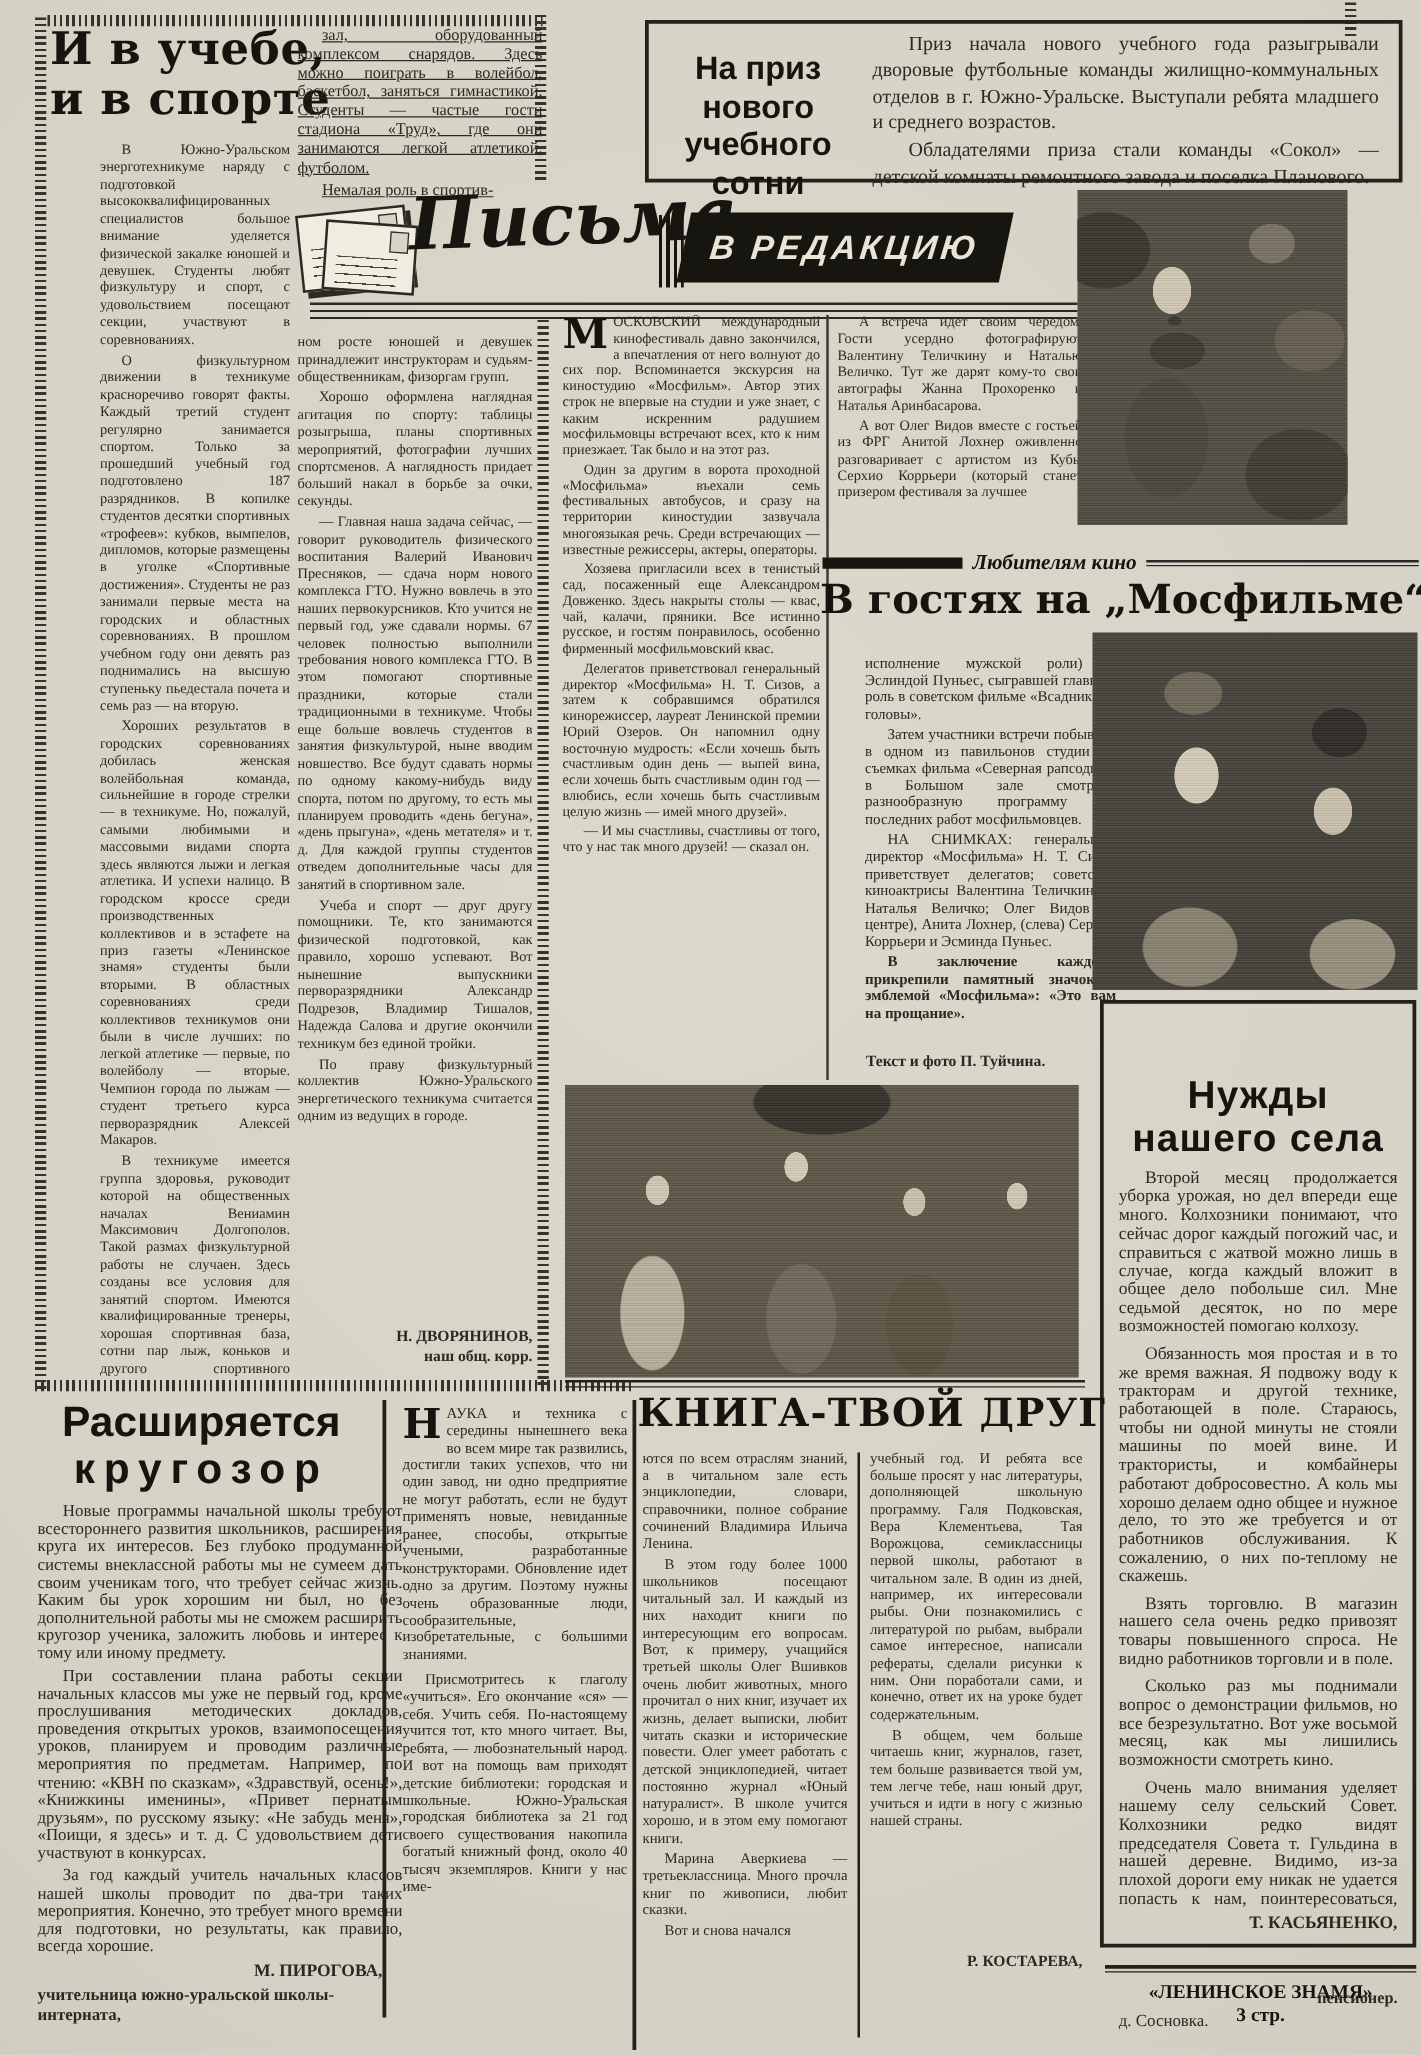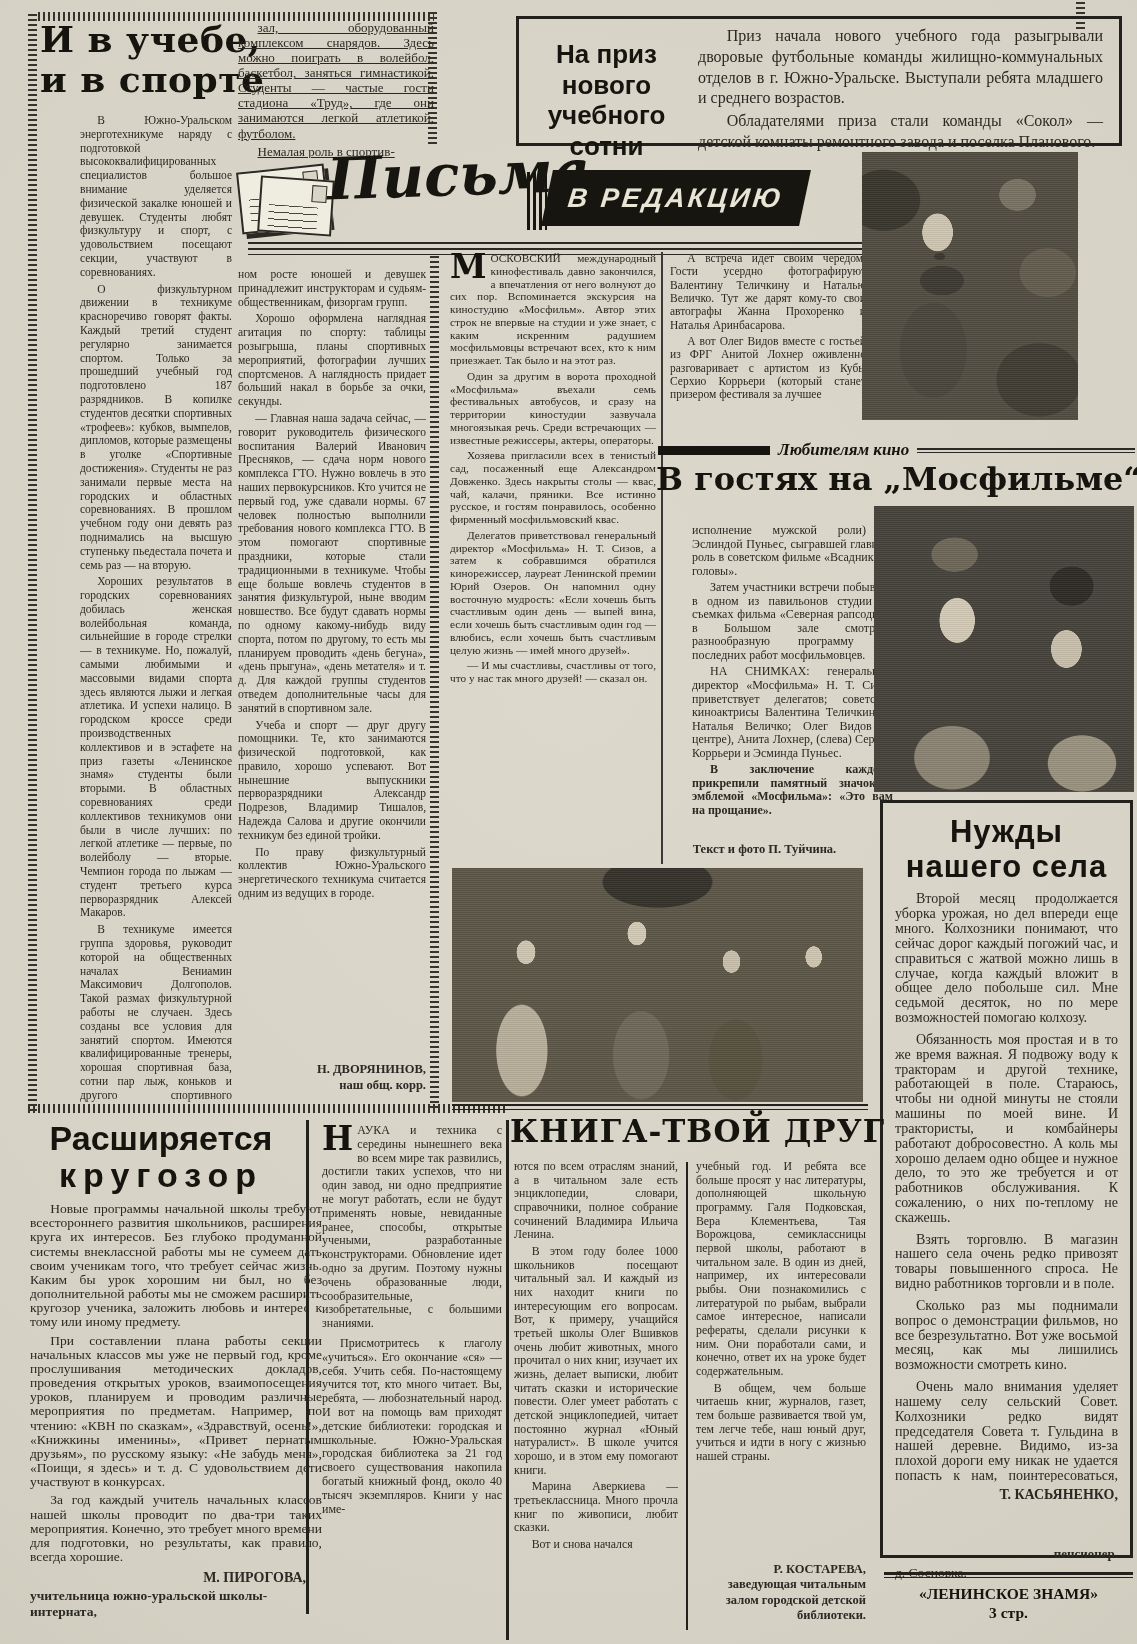--- a/index.html
+++ b/index.html
@@ -15,21 +15,21 @@
   .dropcap .para:first-child { text-indent:0; }
   .dropcap .para:first-child::first-letter { float:left; font:bold 33px/27px "DejaVu Serif", serif; margin:1px 4px 0 0; color:#15130e; }
 
   
   .dash-v { width:9px; background:repeating-linear-gradient(to bottom,#35332c 0 2px, rgba(0,0,0,0) 2px 5px); }
   .dash-h { height:9px; background:repeating-linear-gradient(to right,#35332c 0 2px, rgba(0,0,0,0) 2px 5px); }
 
   
   .sport-hl { left:40px; top:20px; width:272px; font:bold 36px/1.1 "DejaVu Serif", serif; letter-spacing:.5px; color:#16140e; }
   .mosfilm-title { left:656px; top:462px; width:480px; font:bold 32px/1.1 "DejaVu Serif", serif; color:#16140e; white-space:nowrap; }
-  .village-title { text-align:center; font:bold 31px/1.12 "Liberation Sans", sans-serif; letter-spacing:1px; color:#16140e; padding-top:8px; }
+  .village-title { text-align:center; font:bold 31px/1.12 "Liberation Sans", sans-serif; letter-spacing:1px; color:#16140e; padding-top:8px;margin-top:44px; }
   .outlook-hl { left:16px; top:1120px; width:290px; text-align:center; font:bold 34px/1.08 "Liberation Sans", sans-serif; color:#16140e; }
   .outlook-hl .l2 { letter-spacing:7px; }
   .book-hl { left:510px; top:1114px; width:362px; text-align:center; font:bold 31px/1.1 "DejaVu Serif", serif; letter-spacing:1px; color:#16140e; white-space:nowrap; }
 
   
   .sport-c1 { left:80px; top:114px; width:152px; height:988px; font:11.5px/1.2 "Liberation Serif", serif; }
   .sport-c2t { left:238px; top:20px; width:196px; height:138px; font:13px/1.16 "Liberation Serif", serif;text-decoration:underline; }
   .sport-c2 { left:238px; top:268px; width:188px; height:792px; font:11.5px/1.2 "Liberation Serif", serif; }
   .sport-by { left:238px; top:1062px; width:188px; text-align:right; font:bold 12.5px/1.25 "Liberation Serif", serif; }
 
@@ -282,21 +282,20 @@
         <p class="para">В этом году более 1000 школьников посещают читальный зал. И каждый из них находит книги по интересующим его вопросам. Вот, к примеру, учащийся третьей школы Олег Вшивков очень любит животных, много прочитал о них книг, изучает их жизнь, делает выписки, любит читать сказки и исторические повести. Олег умеет работать с детской энциклопедией, читает постоянно журнал «Юный натуралист». В школе учится хорошо, и в этом ему помогают книги.</p>
         <p class="para">Марина Аверкиева — третьеклассница. Много прочла книг по живописи, любит сказки.</p>
         <p class="para">Вот и снова начался</p>
       </div>
     <div class="abs col book-c3 cont">
         <p class="para">учебный год. И ребята все больше просят у нас литературы, дополняющей школьную программу. Галя Подковская, Вера Клементьева, Тая Ворожцова, семиклассницы первой школы, работают в читальном зале. В один из дней, например, их интересовали рыбы. Они познакомились с литературой по рыбам, выбрали самое интересное, написали рефераты, сделали рисунки к ним. Они поработали сами, и конечно, ответ их на уроке будет содержательным.</p>
         <p class="para">В общем, чем больше читаешь книг, журналов, газет, тем больше развивается твой ум, тем легче тебе, наш юный друг, учиться и идти в ногу с жизнью нашей страны.</p>
       </div>
     <div class="abs b-by">
       <div>Р. КОСТАРЕВА,</div>
-      <div>заведующая читальным залом городской детской библиотеки.</div>
     </div>
   </section>
 
   <div class="abs footer-rule"></div>
   <div class="abs footer">
     <div>«ЛЕНИНСКОЕ ЗНАМЯ»</div>
     <div>3 стр.</div>
   </div>
 
 </div>

